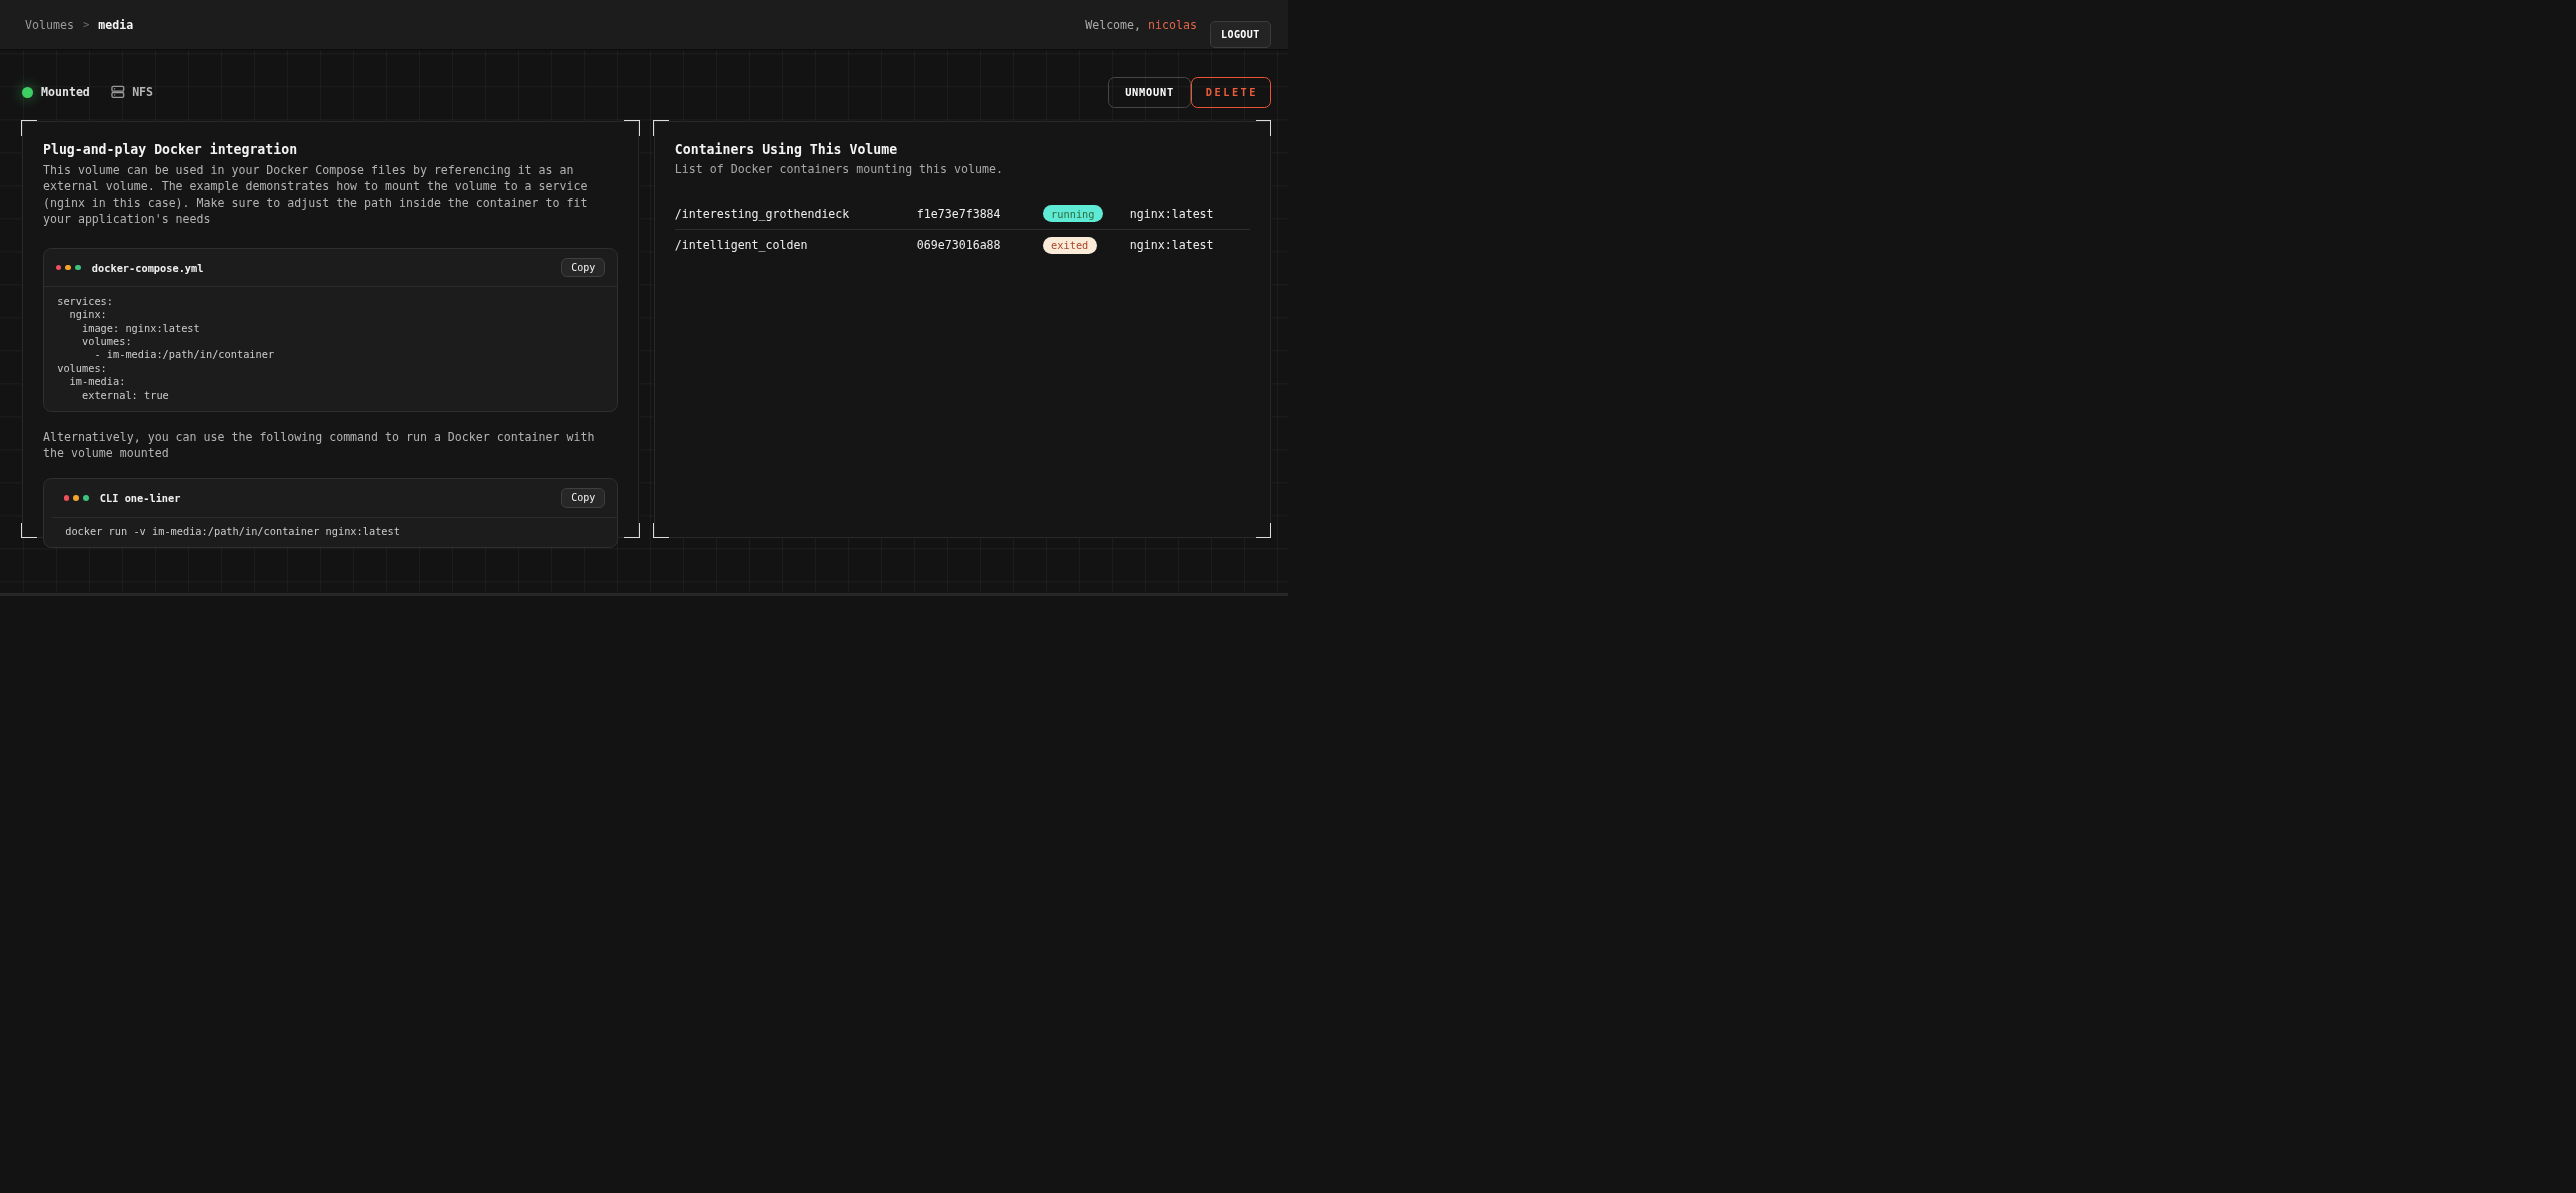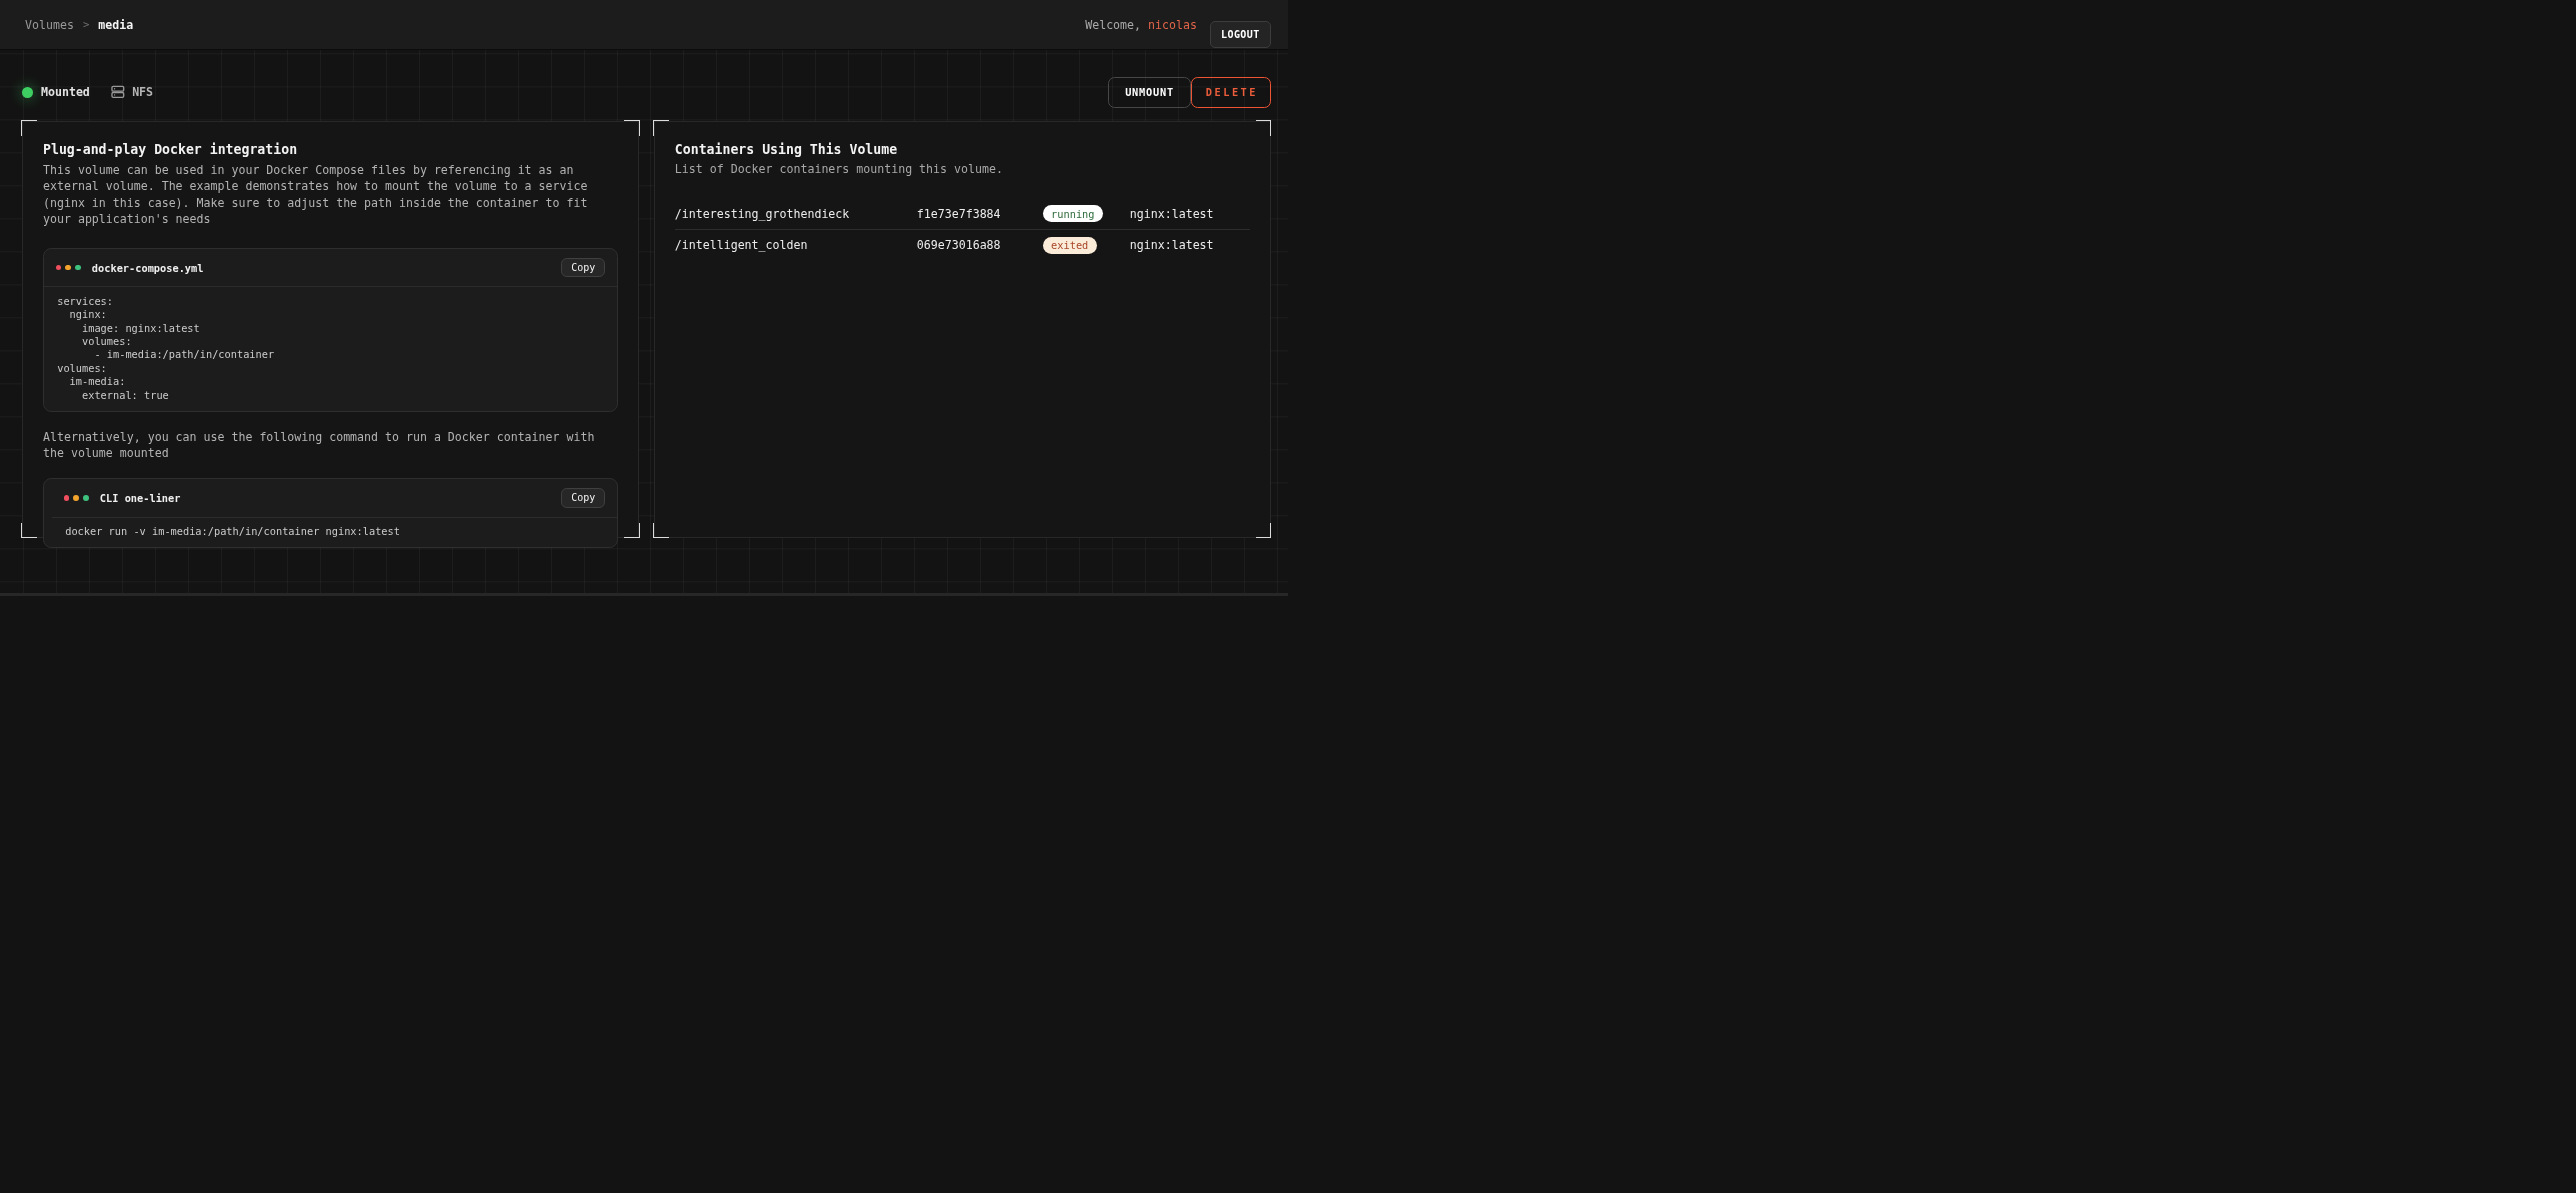--- a/index.html
+++ b/index.html
@@ -111,21 +111,21 @@
   
   .panel-subtitle { margin-top:5px; font-size:11.6px; color:#a8a8a8; }
   .ctable { margin-top:23px; }
   .trow { display:grid; grid-template-columns:242px 126px 87px 1fr; align-items:center; }
   .trow.head { padding-bottom:10.7px; border-bottom:0.8px solid #2d2d2d; }
   .trow.body { padding:6.6px 0; border-bottom:0.8px solid #2d2d2d; min-height:31px; }
   .trow.body:last-child { border-bottom:0; }
   .th { font-size:11.6px; font-weight:bold; color:#f2f2f2; }
   .td { font-size:11.6px; color:#ececec; }
   .badge { display:inline-block; font-size:10.3px; padding:2.5px 8.3px; border-radius:10px; font-weight:500; }
-  .badge.running { background:#ffffff; color:#2e6b3a; }
+  .badge.running { background:#5eead4; color:#2e6b3a; }
   .badge.exited  { background:#fbecd9; color:#a94527; }
 </style>
 </head>
 <body>
 
 <header class="topbar">
   <nav class="breadcrumb">
     <span class="crumb-root">Volumes</span>
     <span class="crumb-sep">&gt;</span>
     <span class="crumb-current">media</span>

